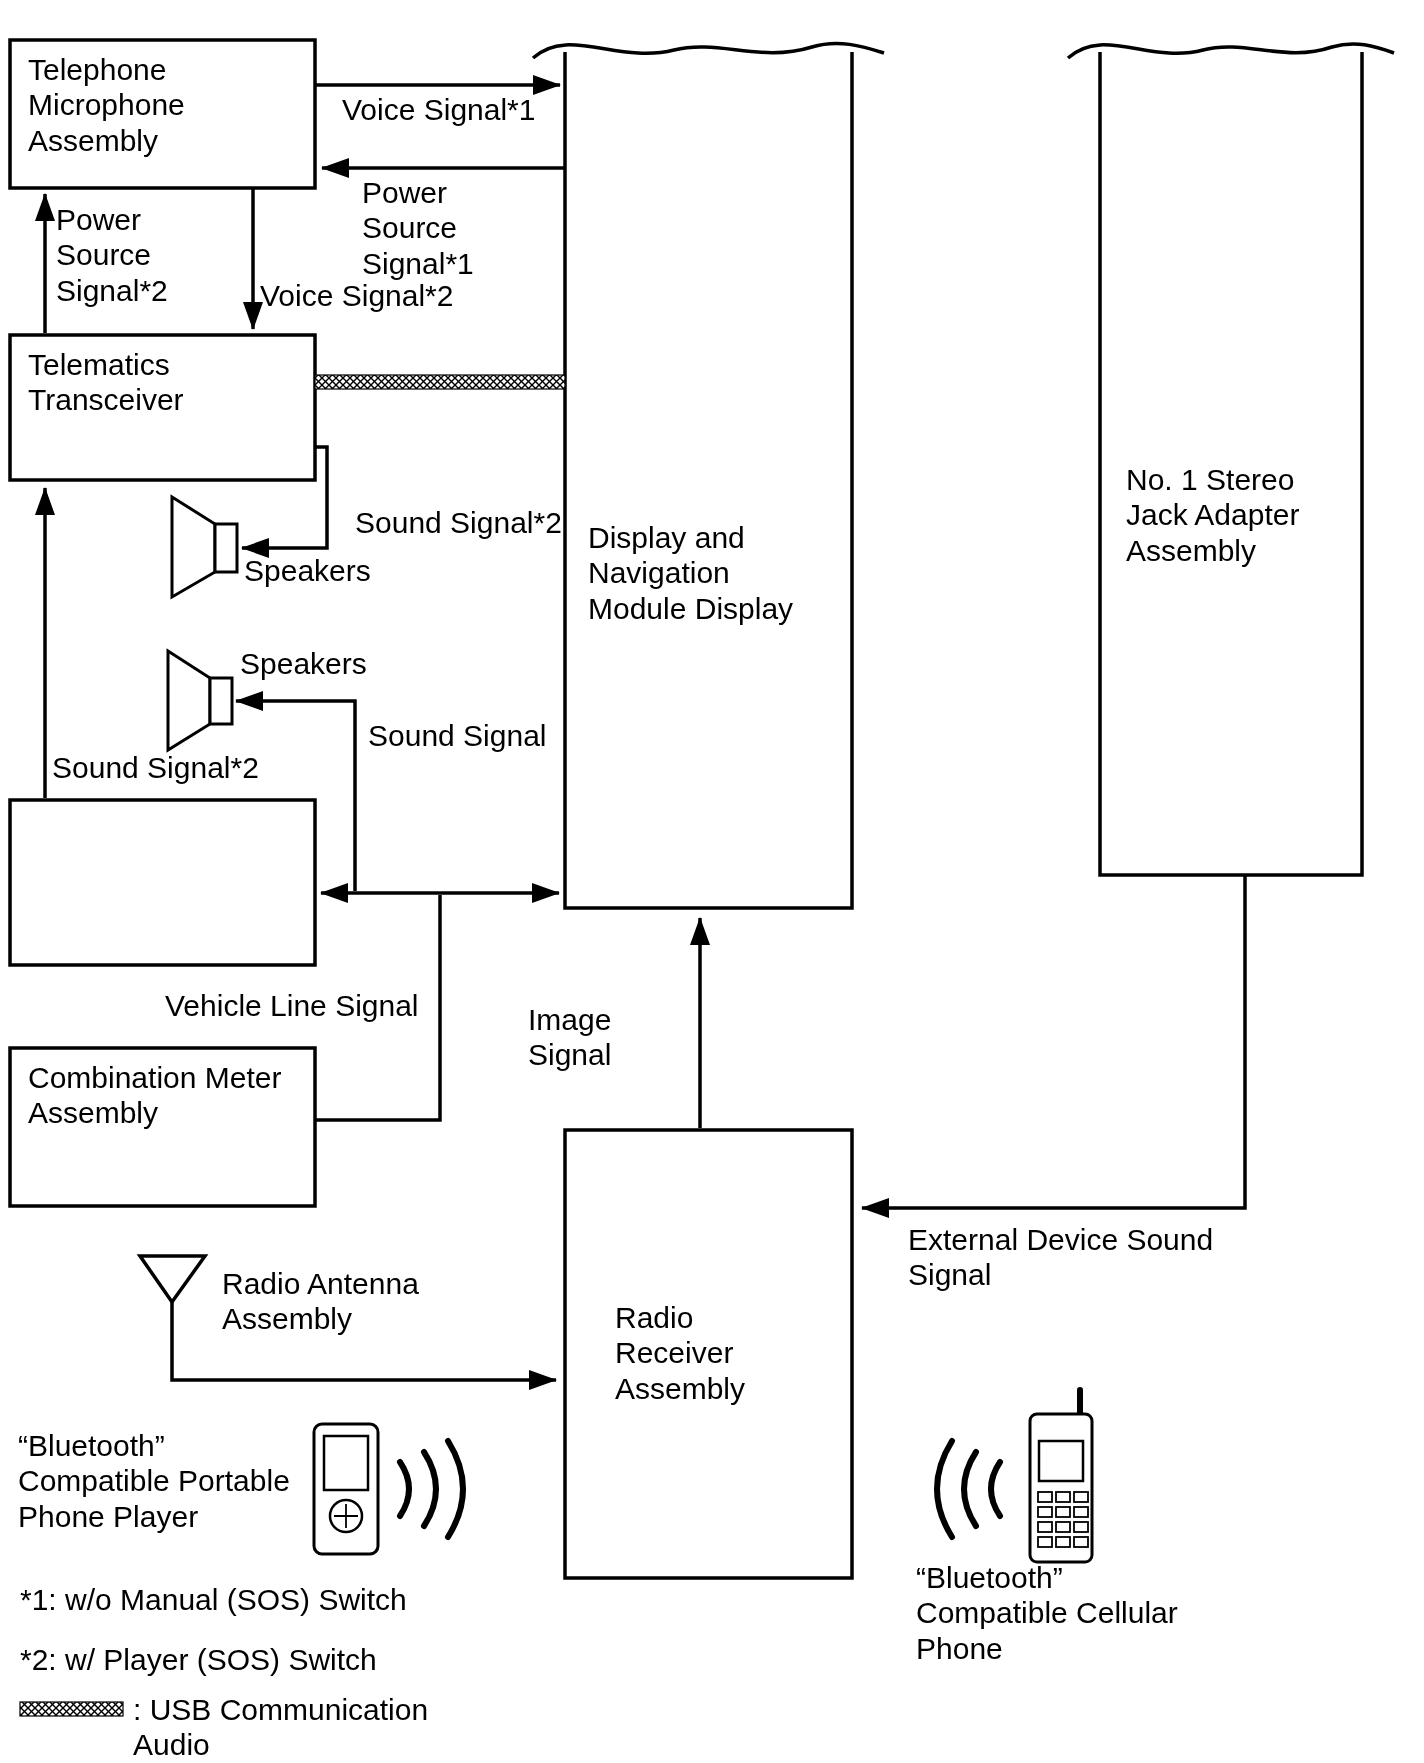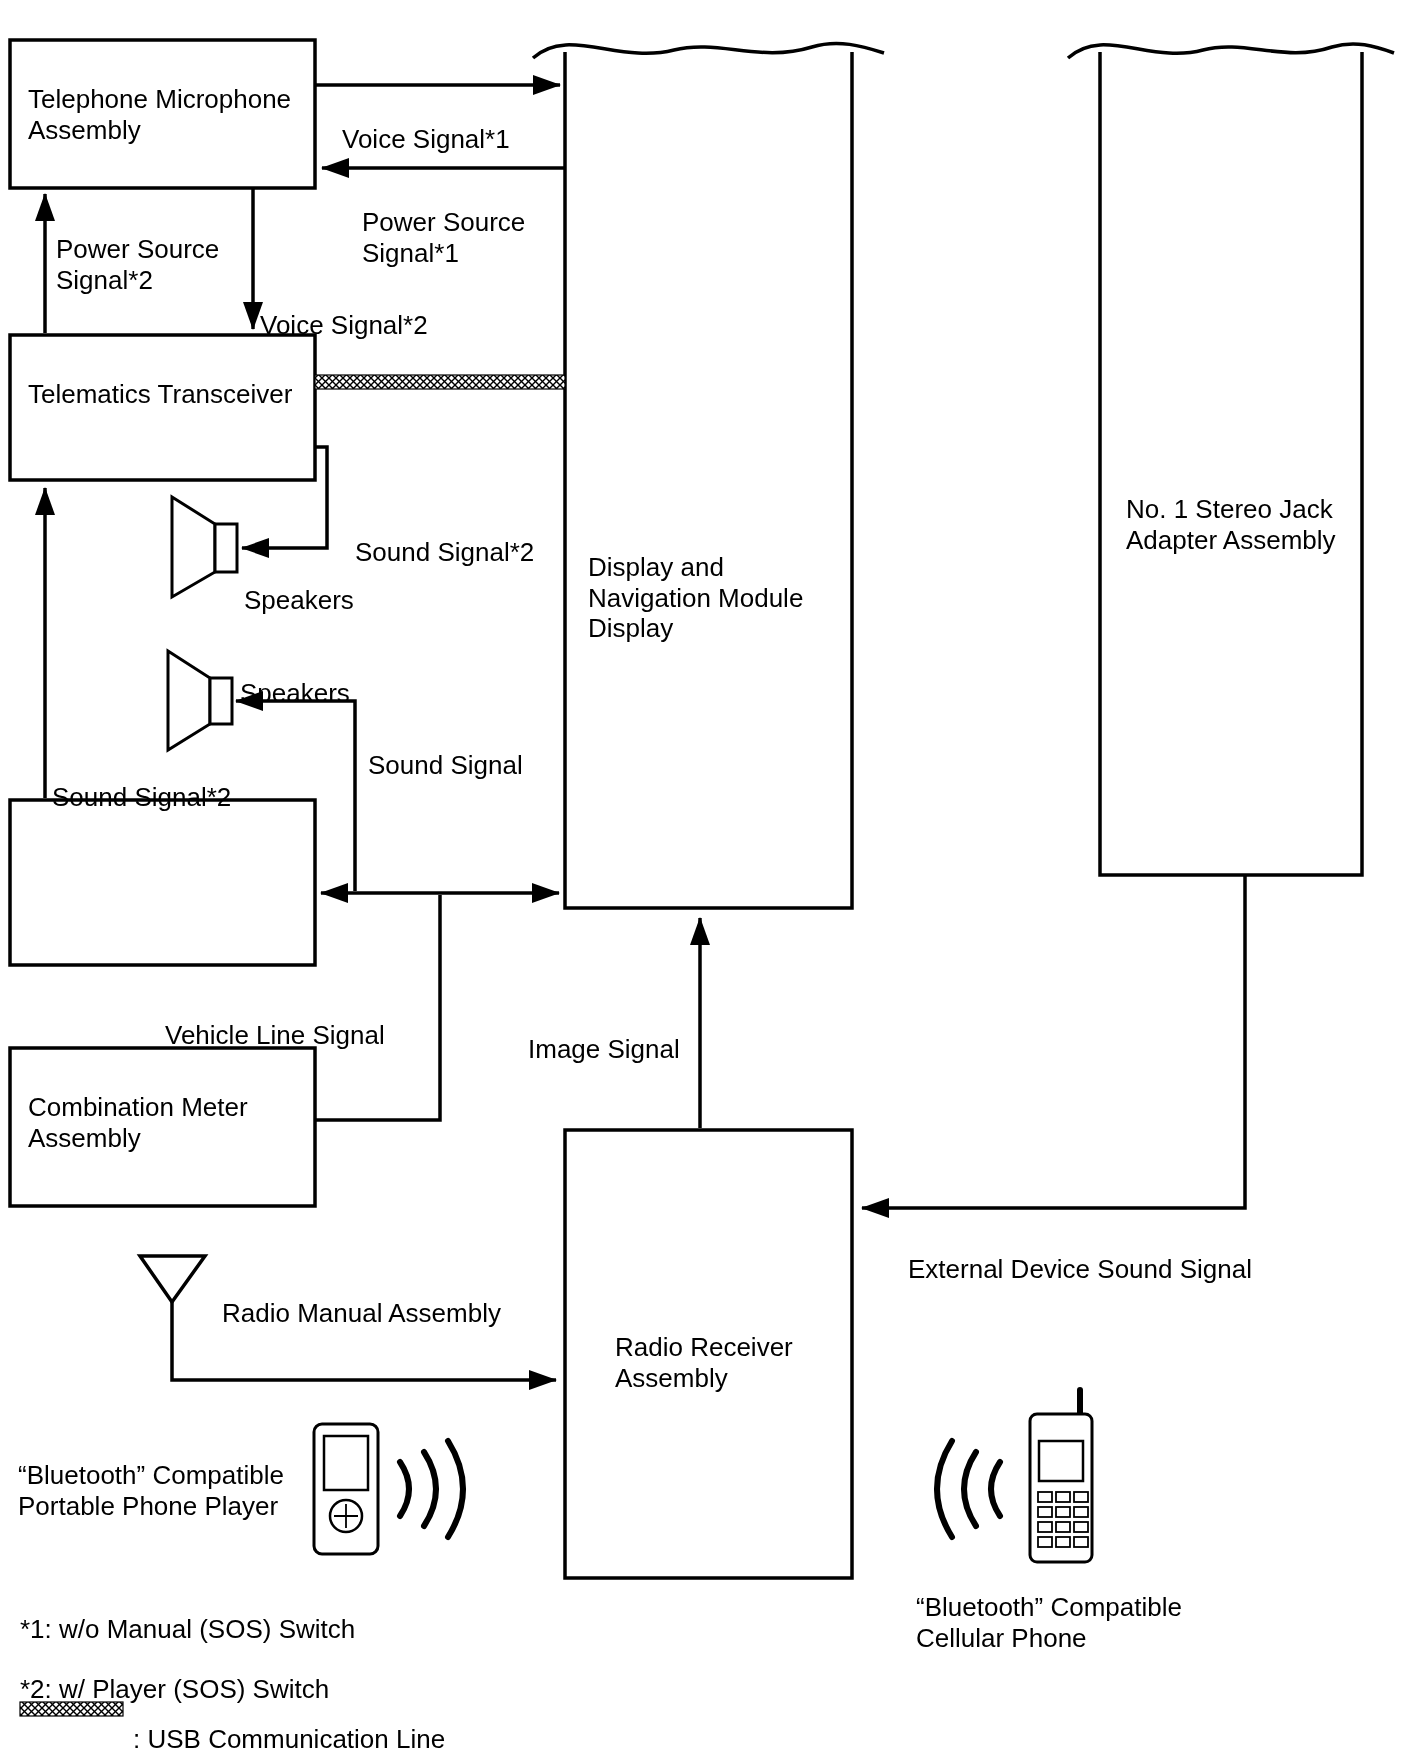--- a/index.html
+++ b/index.html
@@ -8,25 +8,24 @@
     width:1424px;
     height:1763px;
     background:#ffffff;
     font-family:"Liberation Sans", sans-serif;
     color:#000;
     overflow:hidden;
   }
   .canvas svg{position:absolute;left:0;top:0;}
   .label{
     position:absolute;
-    font-size:26px;
+    font-size:30px;
     line-height:1.18;
     color:#000;
     white-space:normal;
-    margin-top:32px;
   }
 </style>
 </head>
 <body>
 
 <div class="canvas">
 
   <svg width="1424" height="1763" viewBox="0 0 1424 1763">
     <defs>
       <marker id="arrow" viewBox="0 0 30 22" markerWidth="30" markerHeight="22" refX="28" refY="11" orient="auto-start-reverse" markerUnits="userSpaceOnUse">
@@ -136,21 +135,21 @@
   <div class="label" style="left:260px;top:278px;width:220px">Voice Signal*2</div>
   <div class="label" style="left:355px;top:505px;width:230px">Sound Signal*2</div>
   <div class="label" style="left:244px;top:553px;width:150px">Speakers</div>
   <div class="label" style="left:240px;top:646px;width:150px">Speakers</div>
   <div class="label" style="left:368px;top:718px;width:180px">Sound Signal</div>
   <div class="label" style="left:52px;top:750px;width:230px">Sound Signal*2</div>
   <div class="label" style="left:165px;top:988px;width:260px">Vehicle Line Signal</div>
   <div class="label" style="left:528px;top:1002px;width:160px">Image Signal</div>
   <div class="label" style="left:908px;top:1222px;width:370px">External Device Sound Signal</div>
 
-  <div class="label" style="left:222px;top:1266px;width:320px">Radio Manual Assembly</div>
+  <div class="label" style="left:222px;top:1266px;width:320px">Radio Antenna Assembly</div>
   <div class="label" style="left:18px;top:1428px;width:290px">“Bluetooth” Compatible Portable Phone Player</div>
   <div class="label" style="left:916px;top:1560px;width:290px">“Bluetooth” Compatible Cellular Phone</div>
 
   <div class="label" style="left:20px;top:1582px;width:420px">*1: w/o Manual (SOS) Switch</div>
   <div class="label" style="left:20px;top:1642px;width:420px">*2: w/ Player (SOS) Switch</div>
-  <div class="label" style="left:133px;top:1692px;width:340px">: USB Communication Line</div>
+  <div class="label" style="left:133px;top:1692px;width:340px">: USB Communication Audio</div>
 
 </div>
 
 </body></html>

